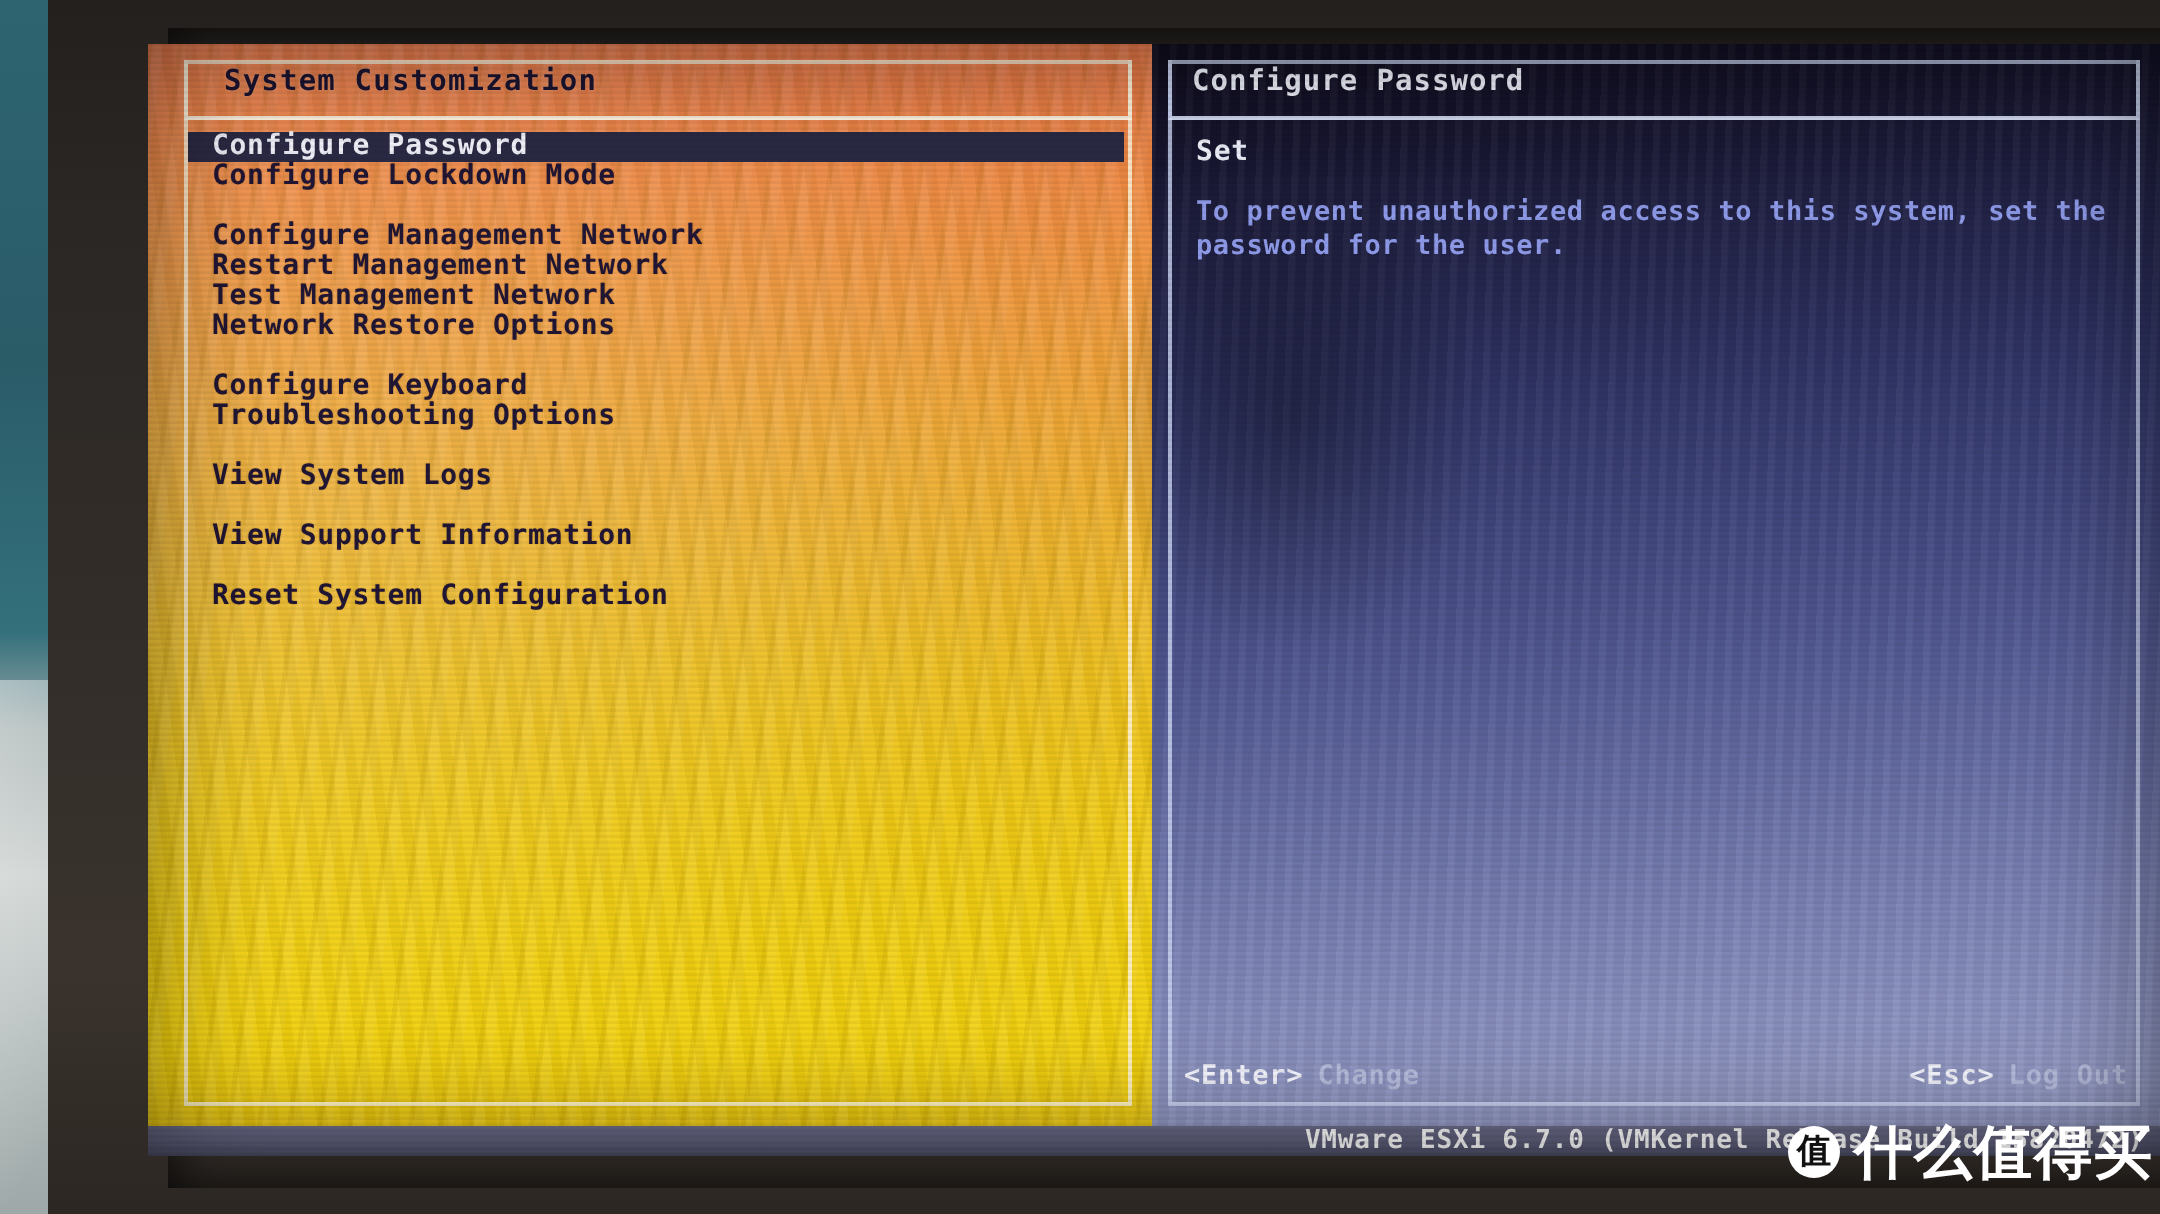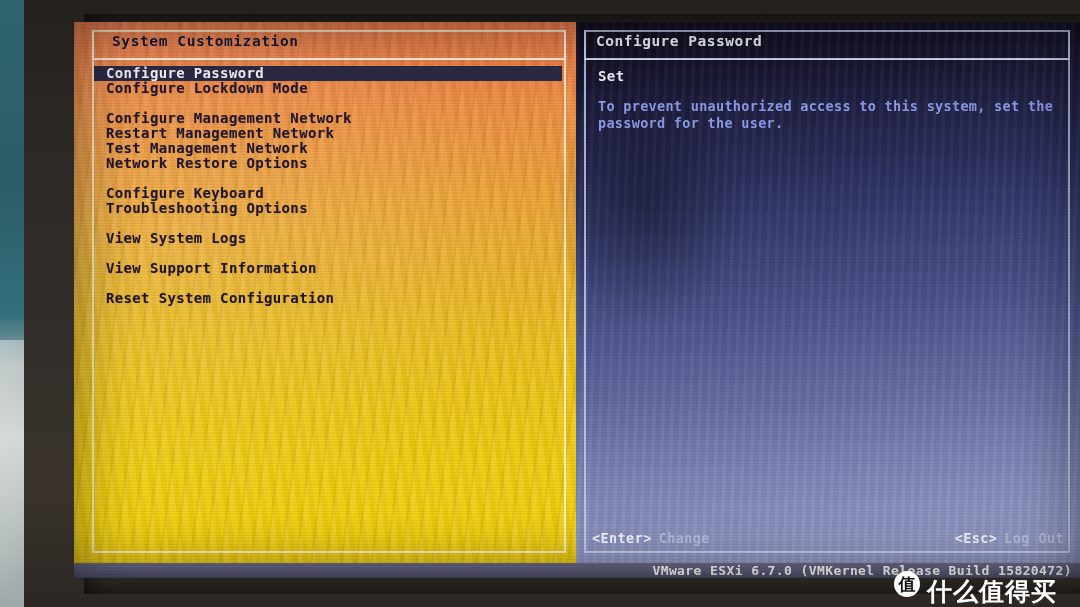--- a/index.html
+++ b/index.html
@@ -318,26 +318,25 @@
     background: #ffffff;
     color: #111;
     font-family: "DejaVu Sans", sans-serif;
     font-size: 17px;
     font-weight: bold;
     line-height: 26px;
     text-align: center;
   }
   .wm-text {
     font-family: "DejaVu Sans", sans-serif;
-    font-size: 25px;
+    font-size: 29px;
     font-weight: bold;
     color: #ffffff;
     letter-spacing: 1px;
     line-height: 26px;
-    margin-top: 16px;
   }
 </style>
 </head>
 <body>
 
 <div id="photo">
 
   <div class="backdrop">
     <div class="backdrop-sheen"></div>
   </div>

